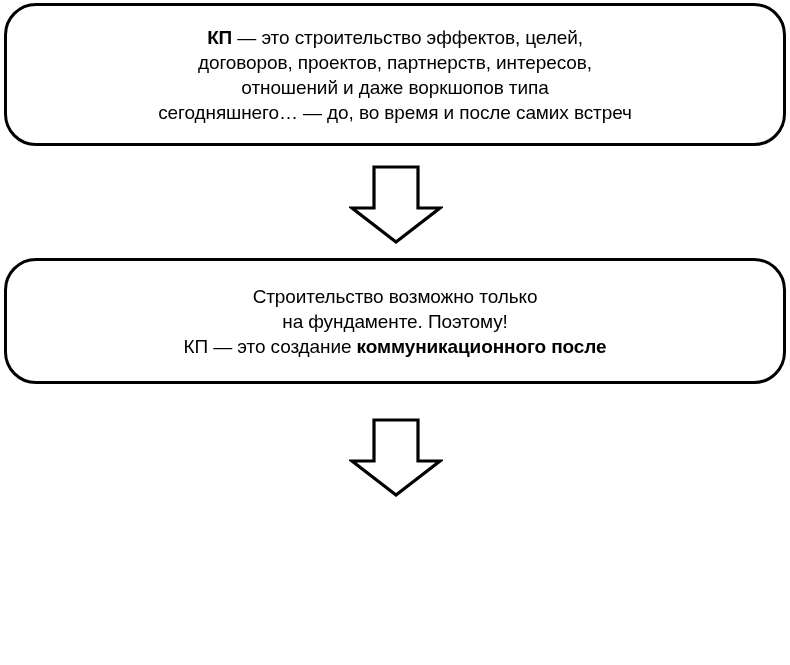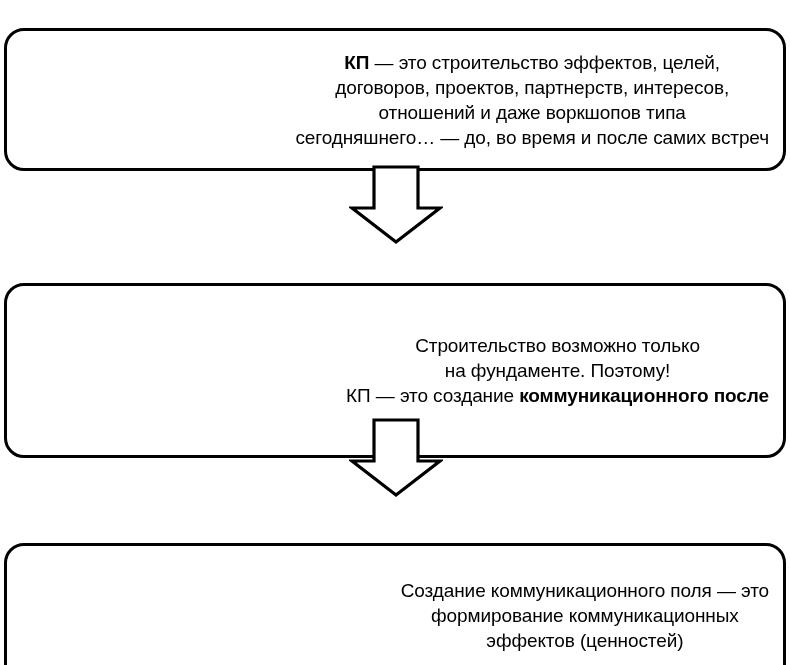--- a/index.html
+++ b/index.html
@@ -22,29 +22,28 @@
     box-sizing: border-box;
   }
 
   
   .node {
     position: absolute;
     left: 4px;
     width: 782px;
     box-sizing: border-box;
     border: 3px solid #000000;
-    border-radius: 20px;
+    border-radius: 32px;
     background: #ffffff;
     display: flex;
     align-items: center;
-    justify-content: flex-end;
-    margin-top: 25px;
+    justify-content: center;
   }
   .node-1 { top: 3px;   height: 143px; }
-  .node-2 { top: 258px; height: 175px; }
+  .node-2 { top: 258px; height: 126px; }
   .node-3 { top: 518px; height: 144px; }
 
   .node-text {
     text-align: center;
     font-size: 19px;
     line-height: 25px;
     letter-spacing: -0.1px;
     font-weight: 400;
     color: #000000;
     padding: 0 14px;
@@ -88,17 +87,14 @@
   <div class="node node-2">
     <div class="node-text">Строительство возможно только<br>на фундаменте. Поэтому!<br>КП — это создание <b>коммуникационного после</b></div>
   </div>
 
   <div class="arrow arrow-2">
     <svg viewBox="0 0 94 80" xmlns="http://www.w3.org/2000/svg" aria-hidden="true">
       <polygon points="25,2 69,2 69,43 91,43 47,77 3,43 25,43" fill="#ffffff" stroke="#000000" stroke-width="3.2" stroke-linejoin="miter"></polygon>
     </svg>
   </div>
 
-  <div class="node node-3">
-    <div class="node-text">Создание коммуникационного поля — это<br>формирование коммуникационных<br>эффектов (ценностей)</div>
-  </div>
 
 </div>
 
 </body></html>

